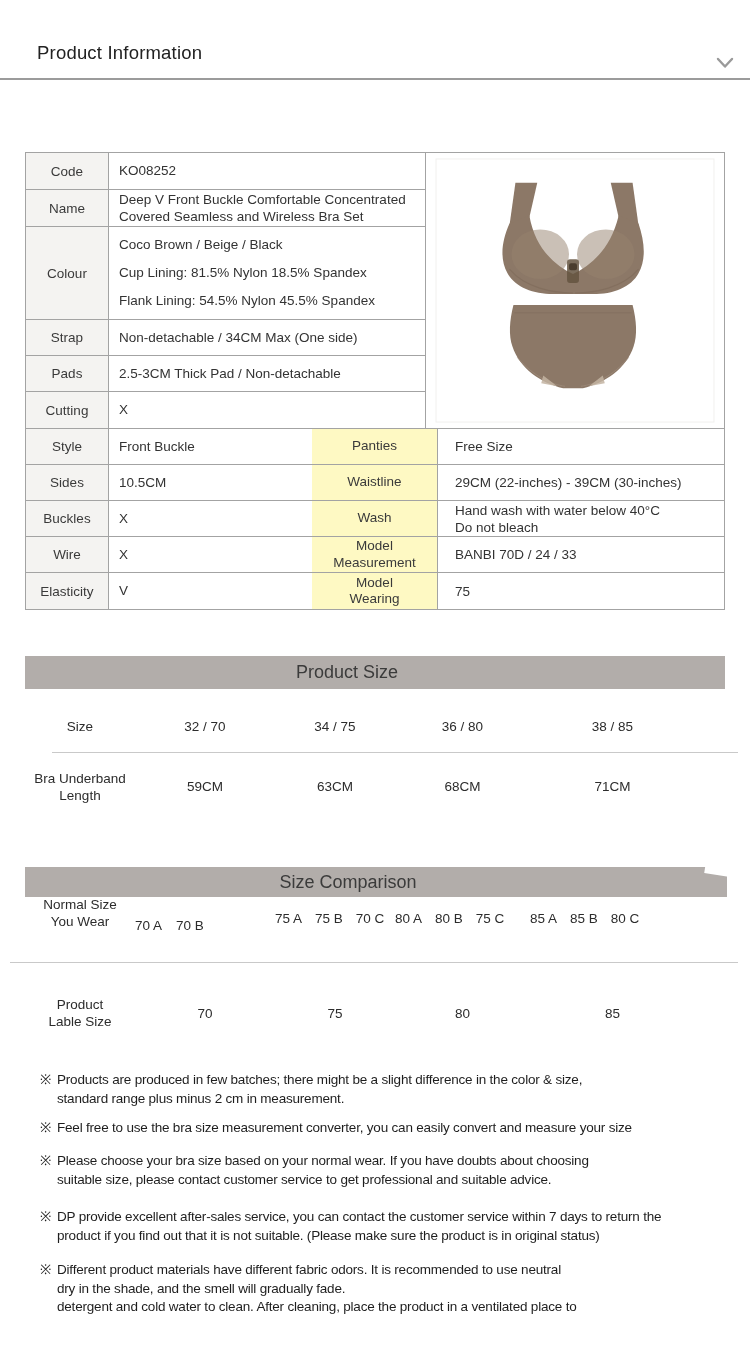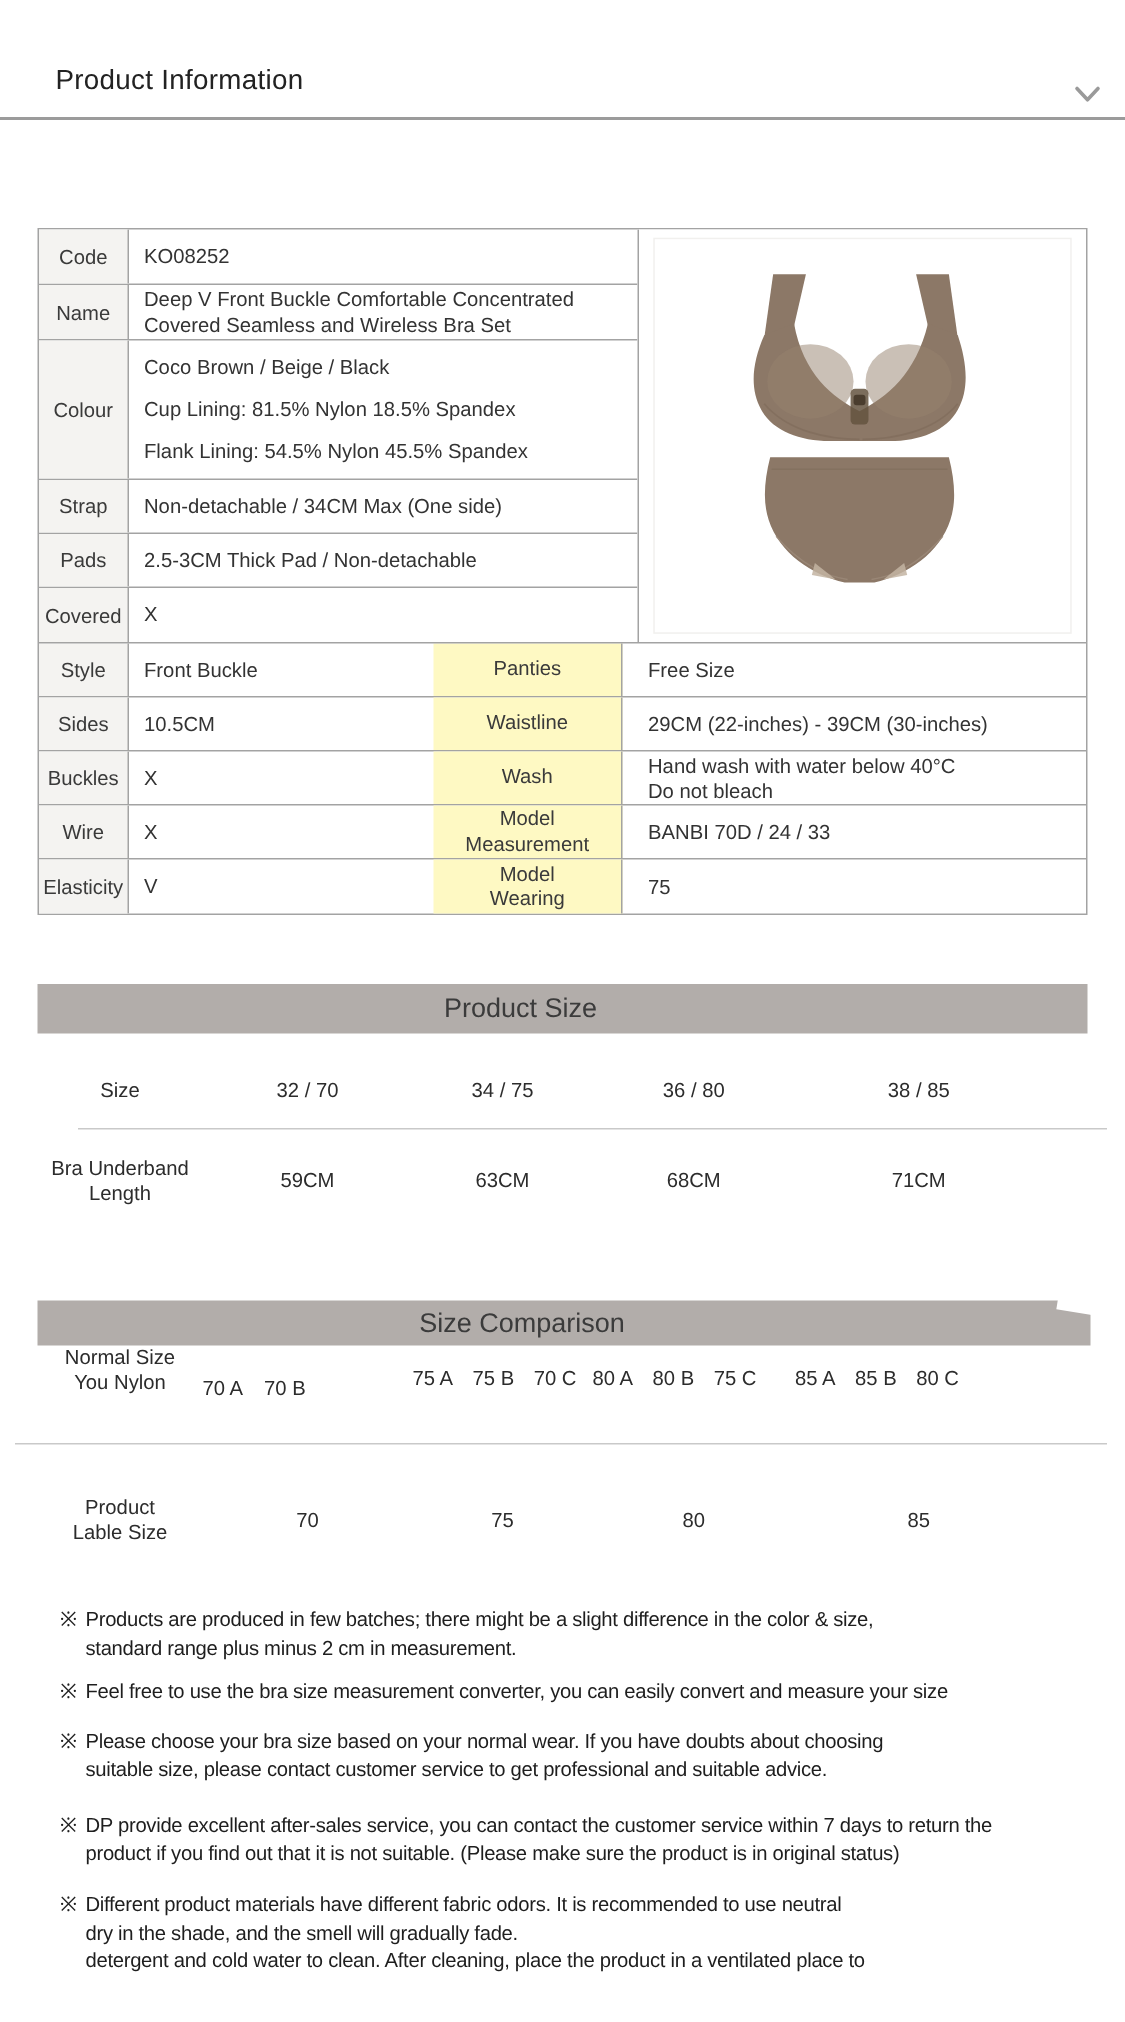--- a/index.html
+++ b/index.html
@@ -16,21 +16,21 @@
   .header-title { position:absolute; left:37px; top:42px; font-size:18.5px;
                   color:#222; letter-spacing:0.2px; }
   .chevron { position:absolute; right:16px; top:57px; width:18px; height:12px; cursor:pointer; }
   
   .spec { position:absolute; left:25px; top:152px; width:700px;
           border:1px solid #a3a3a3; background:#fff; font-size:13.5px; }
   .spec-top { position:relative; display:flex; border-bottom:1px solid #a3a3a3; }
   .spec-left { width:400px; }
   .spec-row { display:flex; border-bottom:1px solid #a3a3a3; }
   .spec-row.last { border-bottom:none; }
-  .lab { width:60px; background:#f4f3f1; border-right:1px solid #a3a3a3;
+  .lab { width:83px; background:#f4f3f1; border-right:1px solid #a3a3a3;
          display:flex; align-items:center; justify-content:center;
          color:#3a3a3a; text-align:center; flex:none; }
   .val { flex:1; display:flex; flex-direction:column; justify-content:center;
          padding:3px 8px 3px 10px; line-height:17.5px; }
   .val .ln { line-height:28px; }
   .h37{height:37px;} .h93{height:93px;} .h36{height:36px;}
   .spec-img { width:300px; border-left:1px solid #a3a3a3; background:#fff;
               display:flex; align-items:center; justify-content:center; }
   .spec-bottom .lab2 { width:126px; background:#fef9c3;
          border-right:1px solid #a3a3a3; display:flex; flex-direction:column;
@@ -112,21 +112,21 @@
               <span>Non-detachable / 34CM Max  (One side)</span>
             </div>
         </div>
         <div class="spec-row h36">
           <div class="lab">Pads</div>
           <div class="val">
               <span>2.5-3CM Thick Pad / Non-detachable</span>
             </div>
         </div>
         <div class="spec-row h36 last">
-          <div class="lab">Covered</div>
+          <div class="lab">Cutting</div>
           <div class="val">
               <span>X</span>
             </div>
         </div>
       </div>
       <div class="spec-img">
         <svg width="298" height="273" viewBox="0 0 300 275">
           <rect x="10" y="5" width="280" height="265" fill="#ffffff" stroke="#f1f0ee"></rect>
 
           <path d="M90,29 L112,29 L104,64 L84,72 Z" fill="#8c7867"></path>
@@ -235,21 +235,21 @@
     <div class="cell">68CM</div>
     <div class="cell">71CM</div>
   </div>
 
   <div class="bar bar2">
     <span class="bar-title">Size Comparison</span>
   </div>
   <div class="sgrid cmp">
     <div class="cell">
       <div>Normal Size</div>
-      <div>You Nylon</div>
+      <div>You Wear</div>
     </div>
     <div class="stack two">
       <div>70 A</div>
       <div>70 B</div>
     </div>
     <div class="stack three">
       <div>75 A</div>
       <div>75 B</div>
       <div>70 C</div>
     </div>

